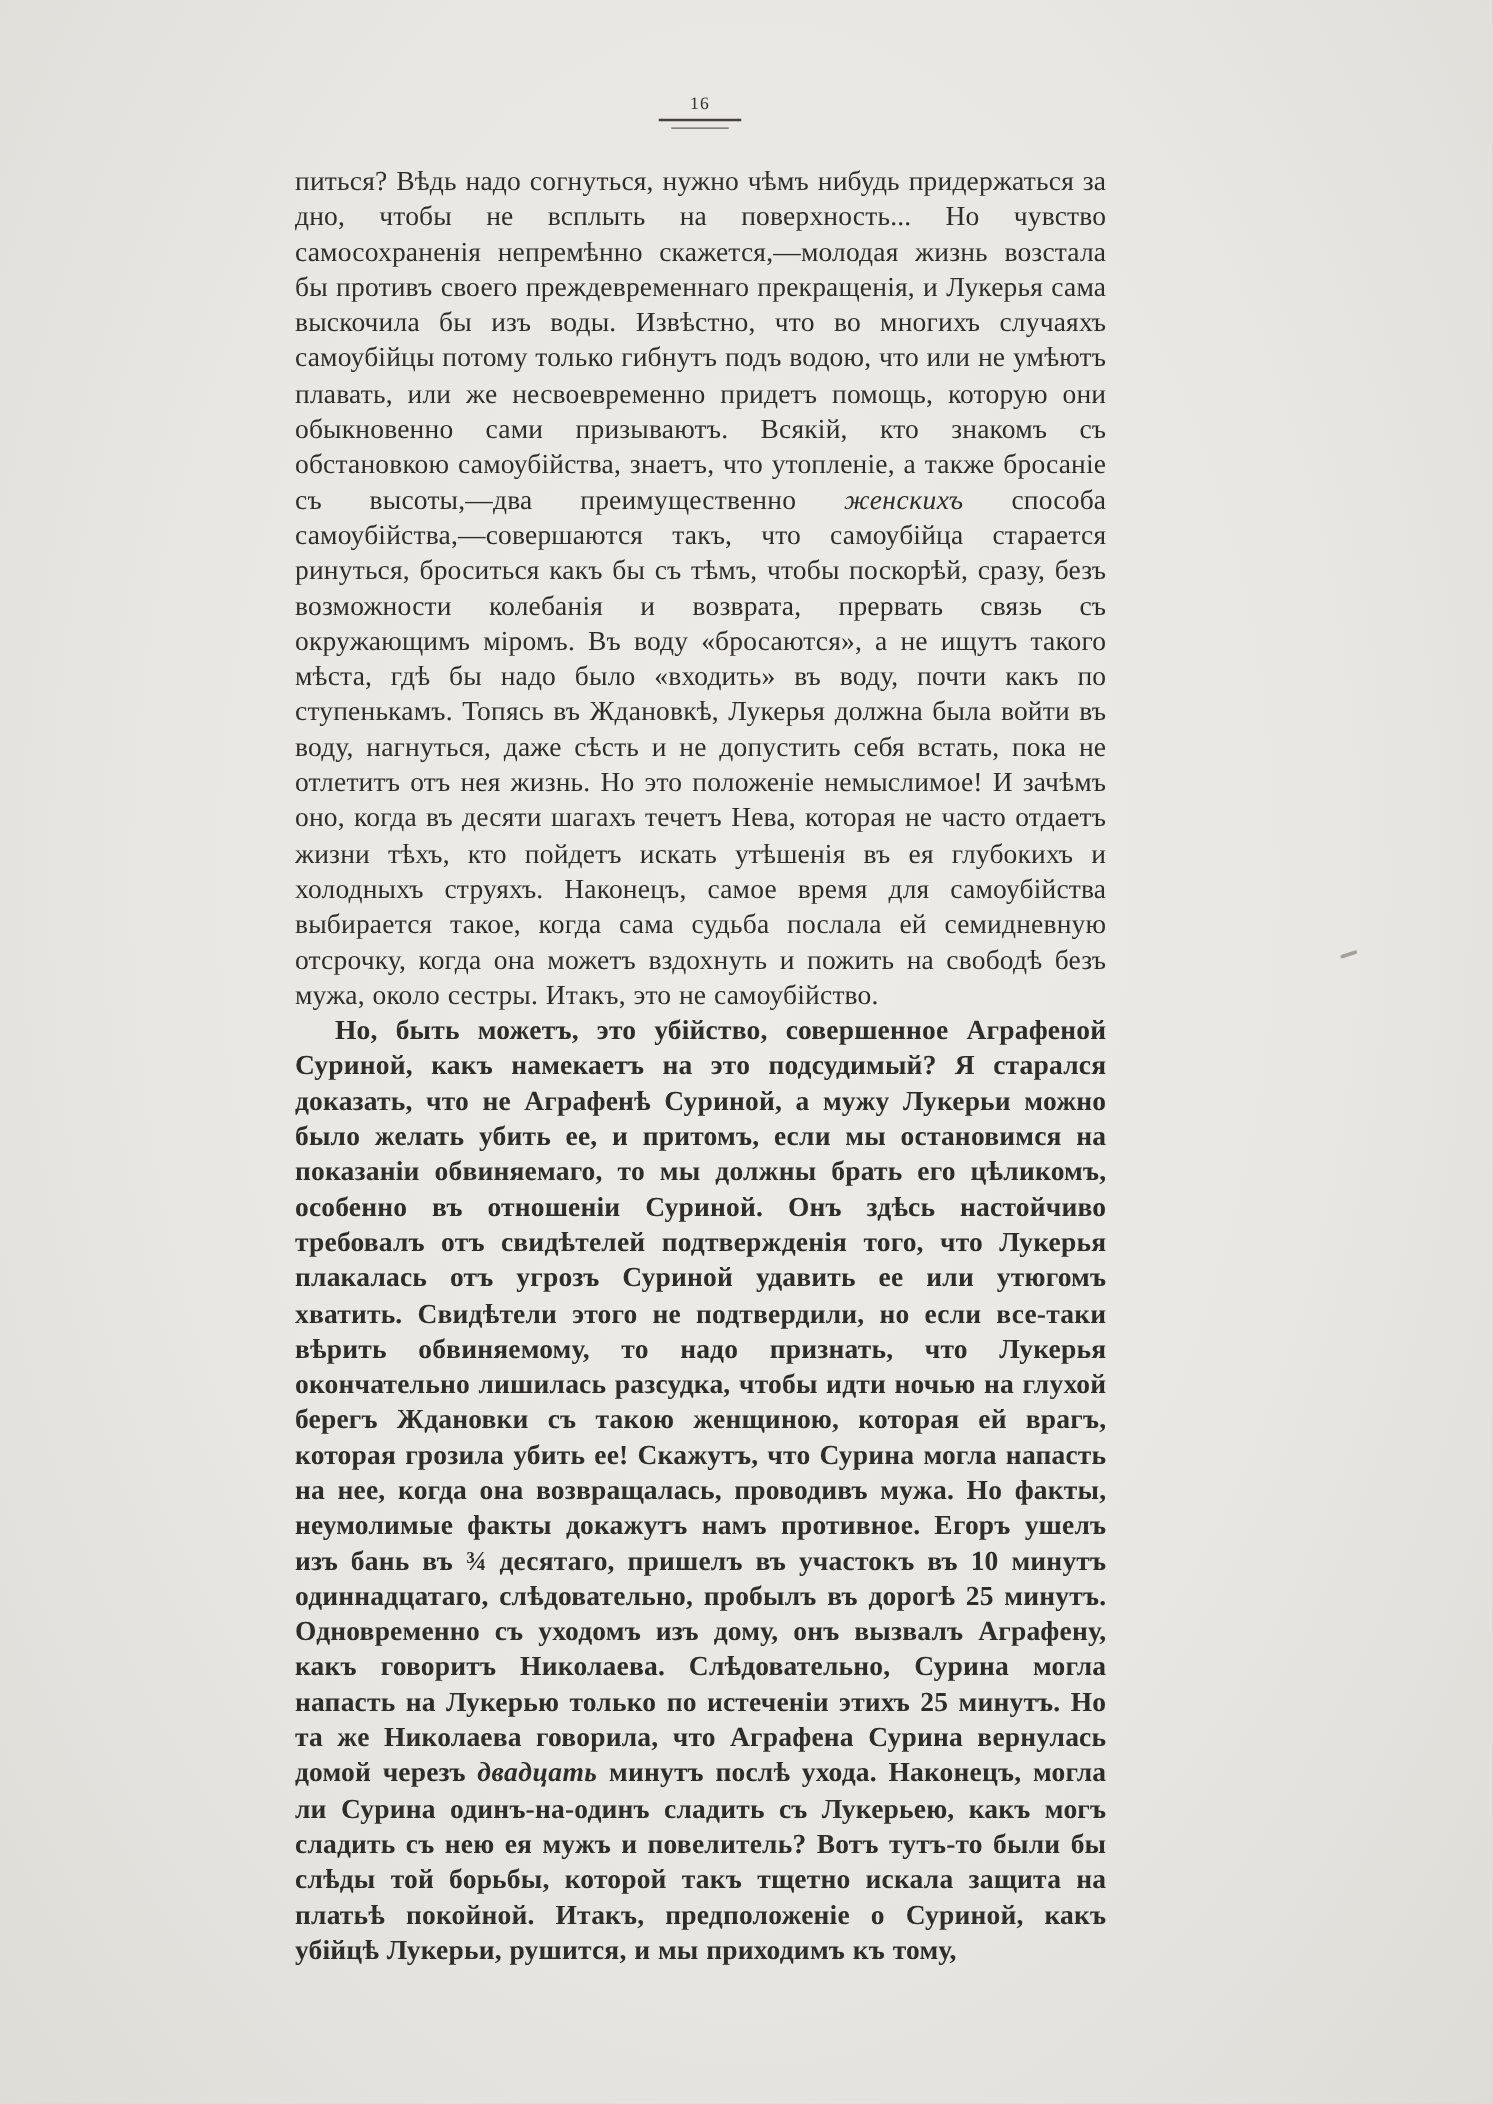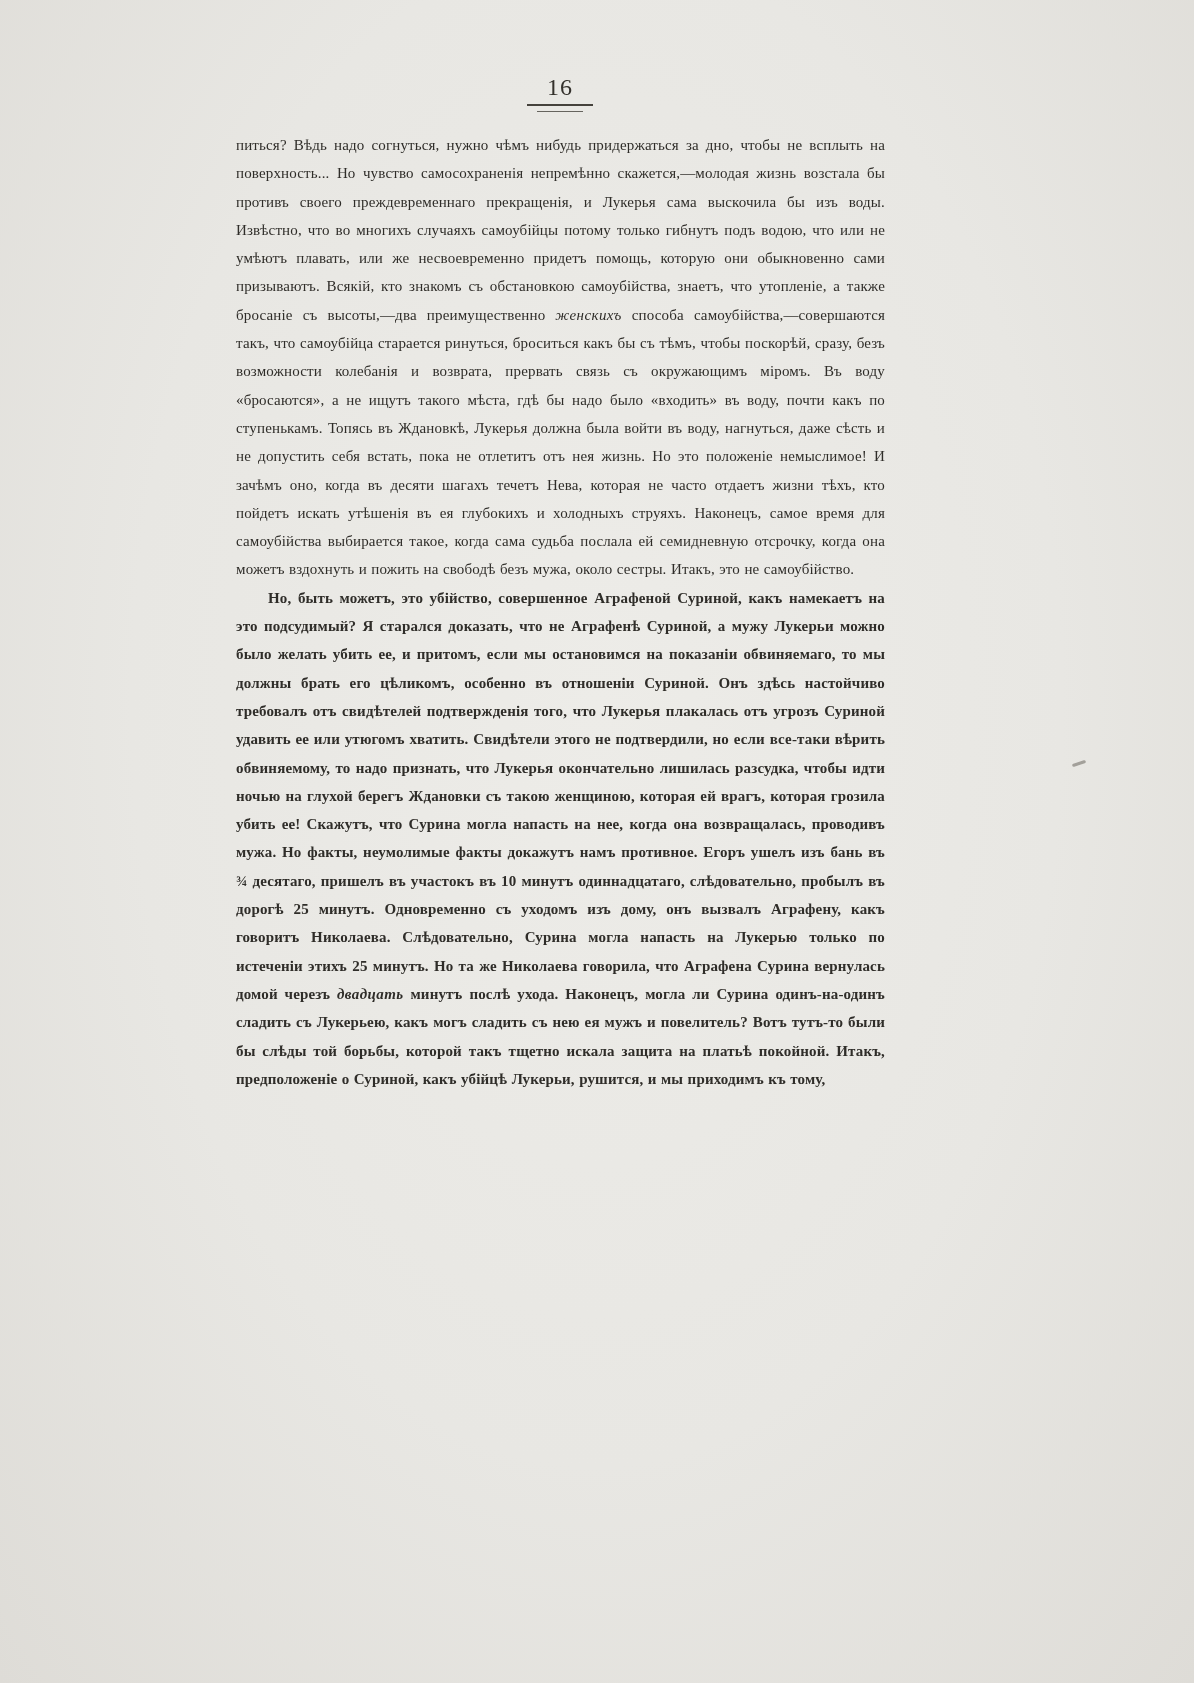--- a/index.html
+++ b/index.html
@@ -20,21 +20,21 @@
   }
   .page-header {
     position: absolute;
     top: 74px;
     left: 236px;
     width: 648px;
     text-align: center;
   }
   .page-number {
     display: inline-block;
-    font-size: 24px;
+    font-size: 14px;
     letter-spacing: 1px;
     color: #34312c;
   }
   .page-number-rule {
     width: 66px;
     height: 0;
     border-top: 2px solid #45423c;
     margin: 3px auto 0 auto;
   }
   .page-number-rule.short {
@@ -44,21 +44,21 @@
     opacity: .8;
   }
   .text-block {
     position: absolute;
     top: 131px;
     left: 236px;
     width: 649px;
   }
   .para {
     margin: 0;
-    font-size: 15px;
+    font-size: 22px;
     line-height: 28.3px;
     text-align: justify;
     letter-spacing: 0.15px;
     word-spacing: 0.5px;
     color: #2f2d29;
   }
   .para em {
     font-style: italic;
     letter-spacing: 0.4px;
   }

